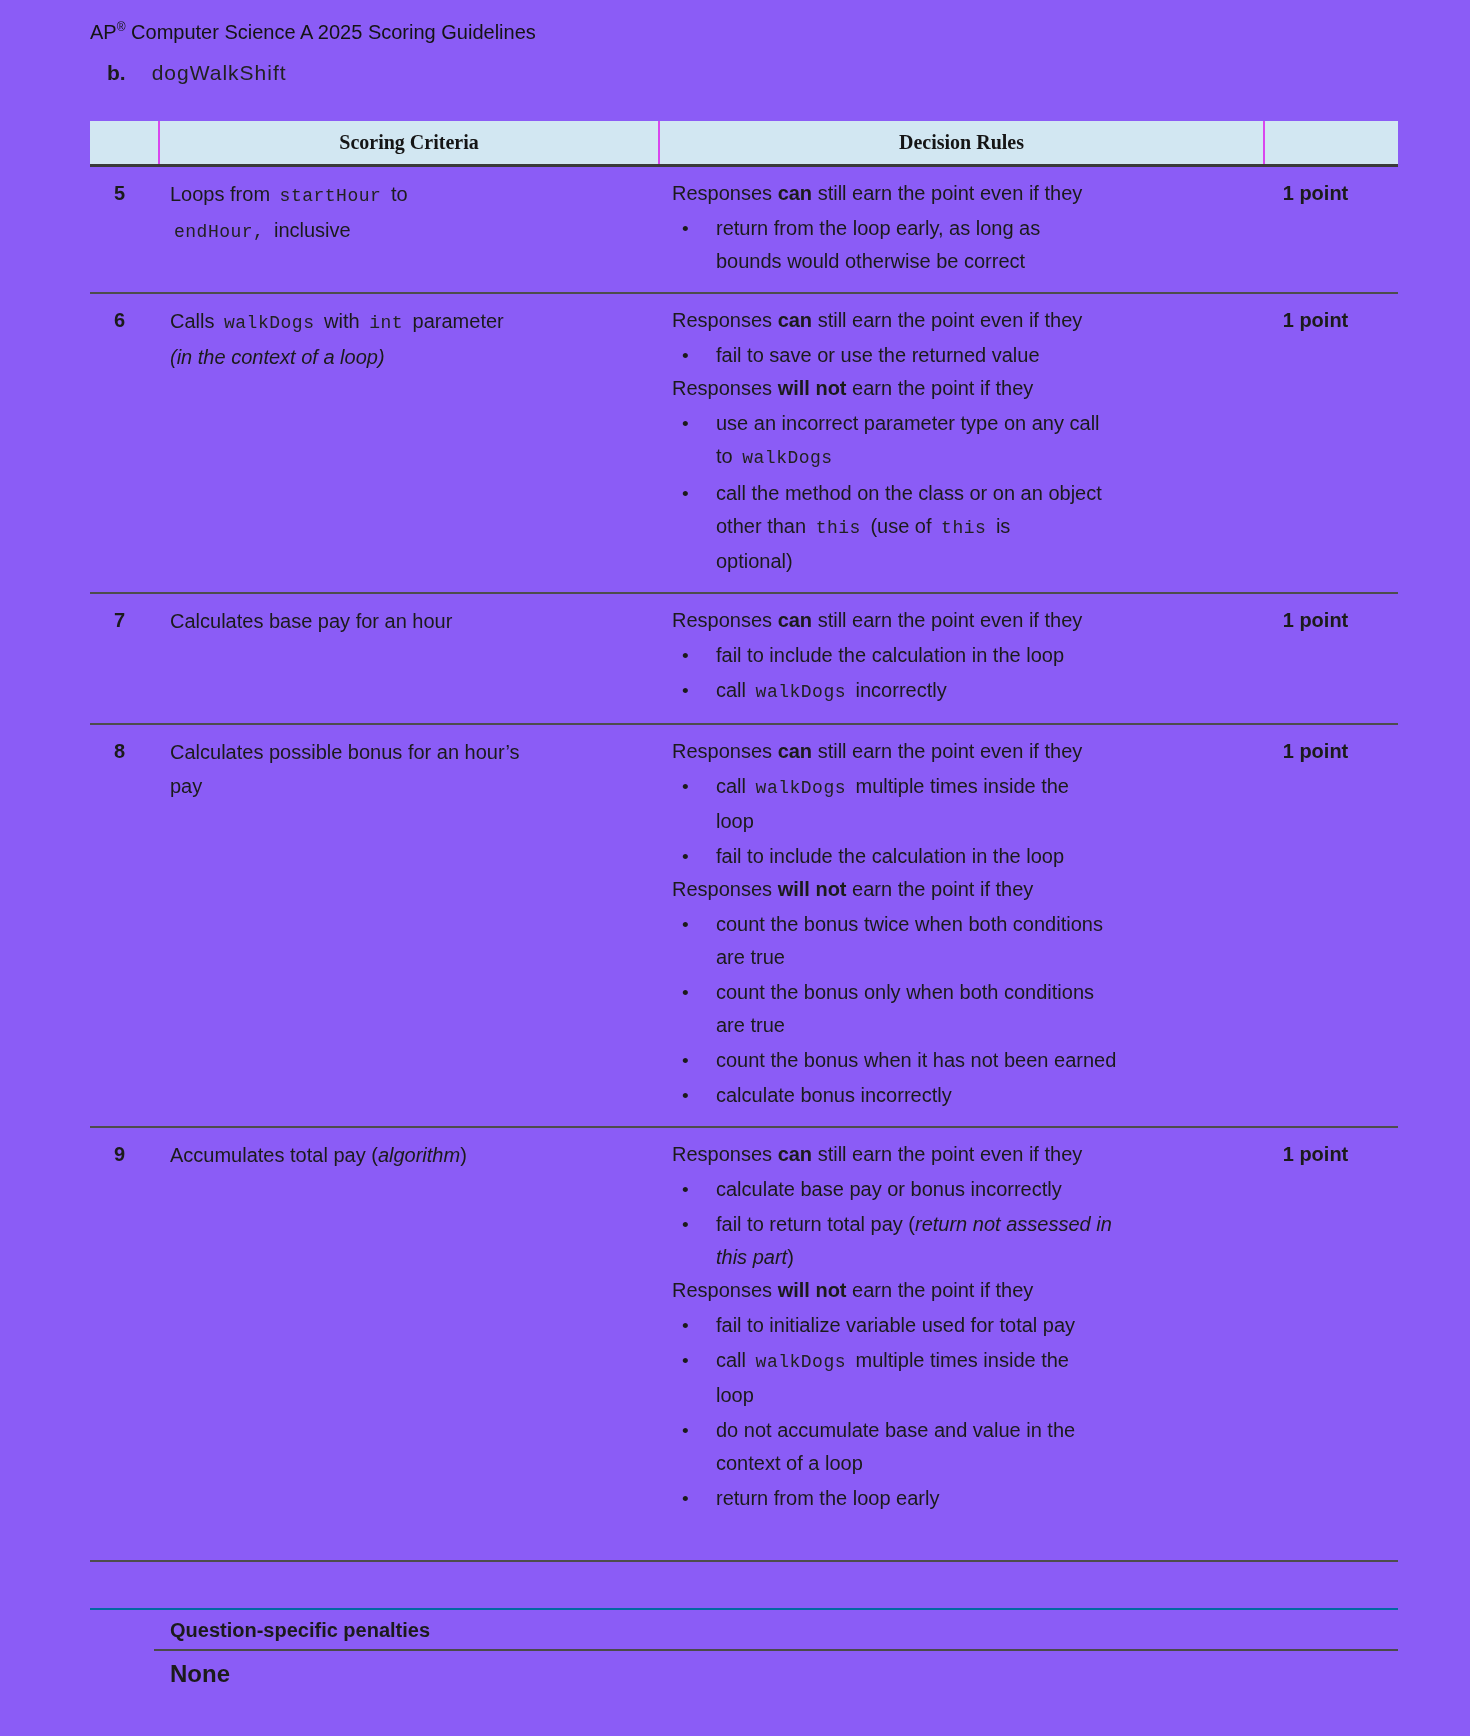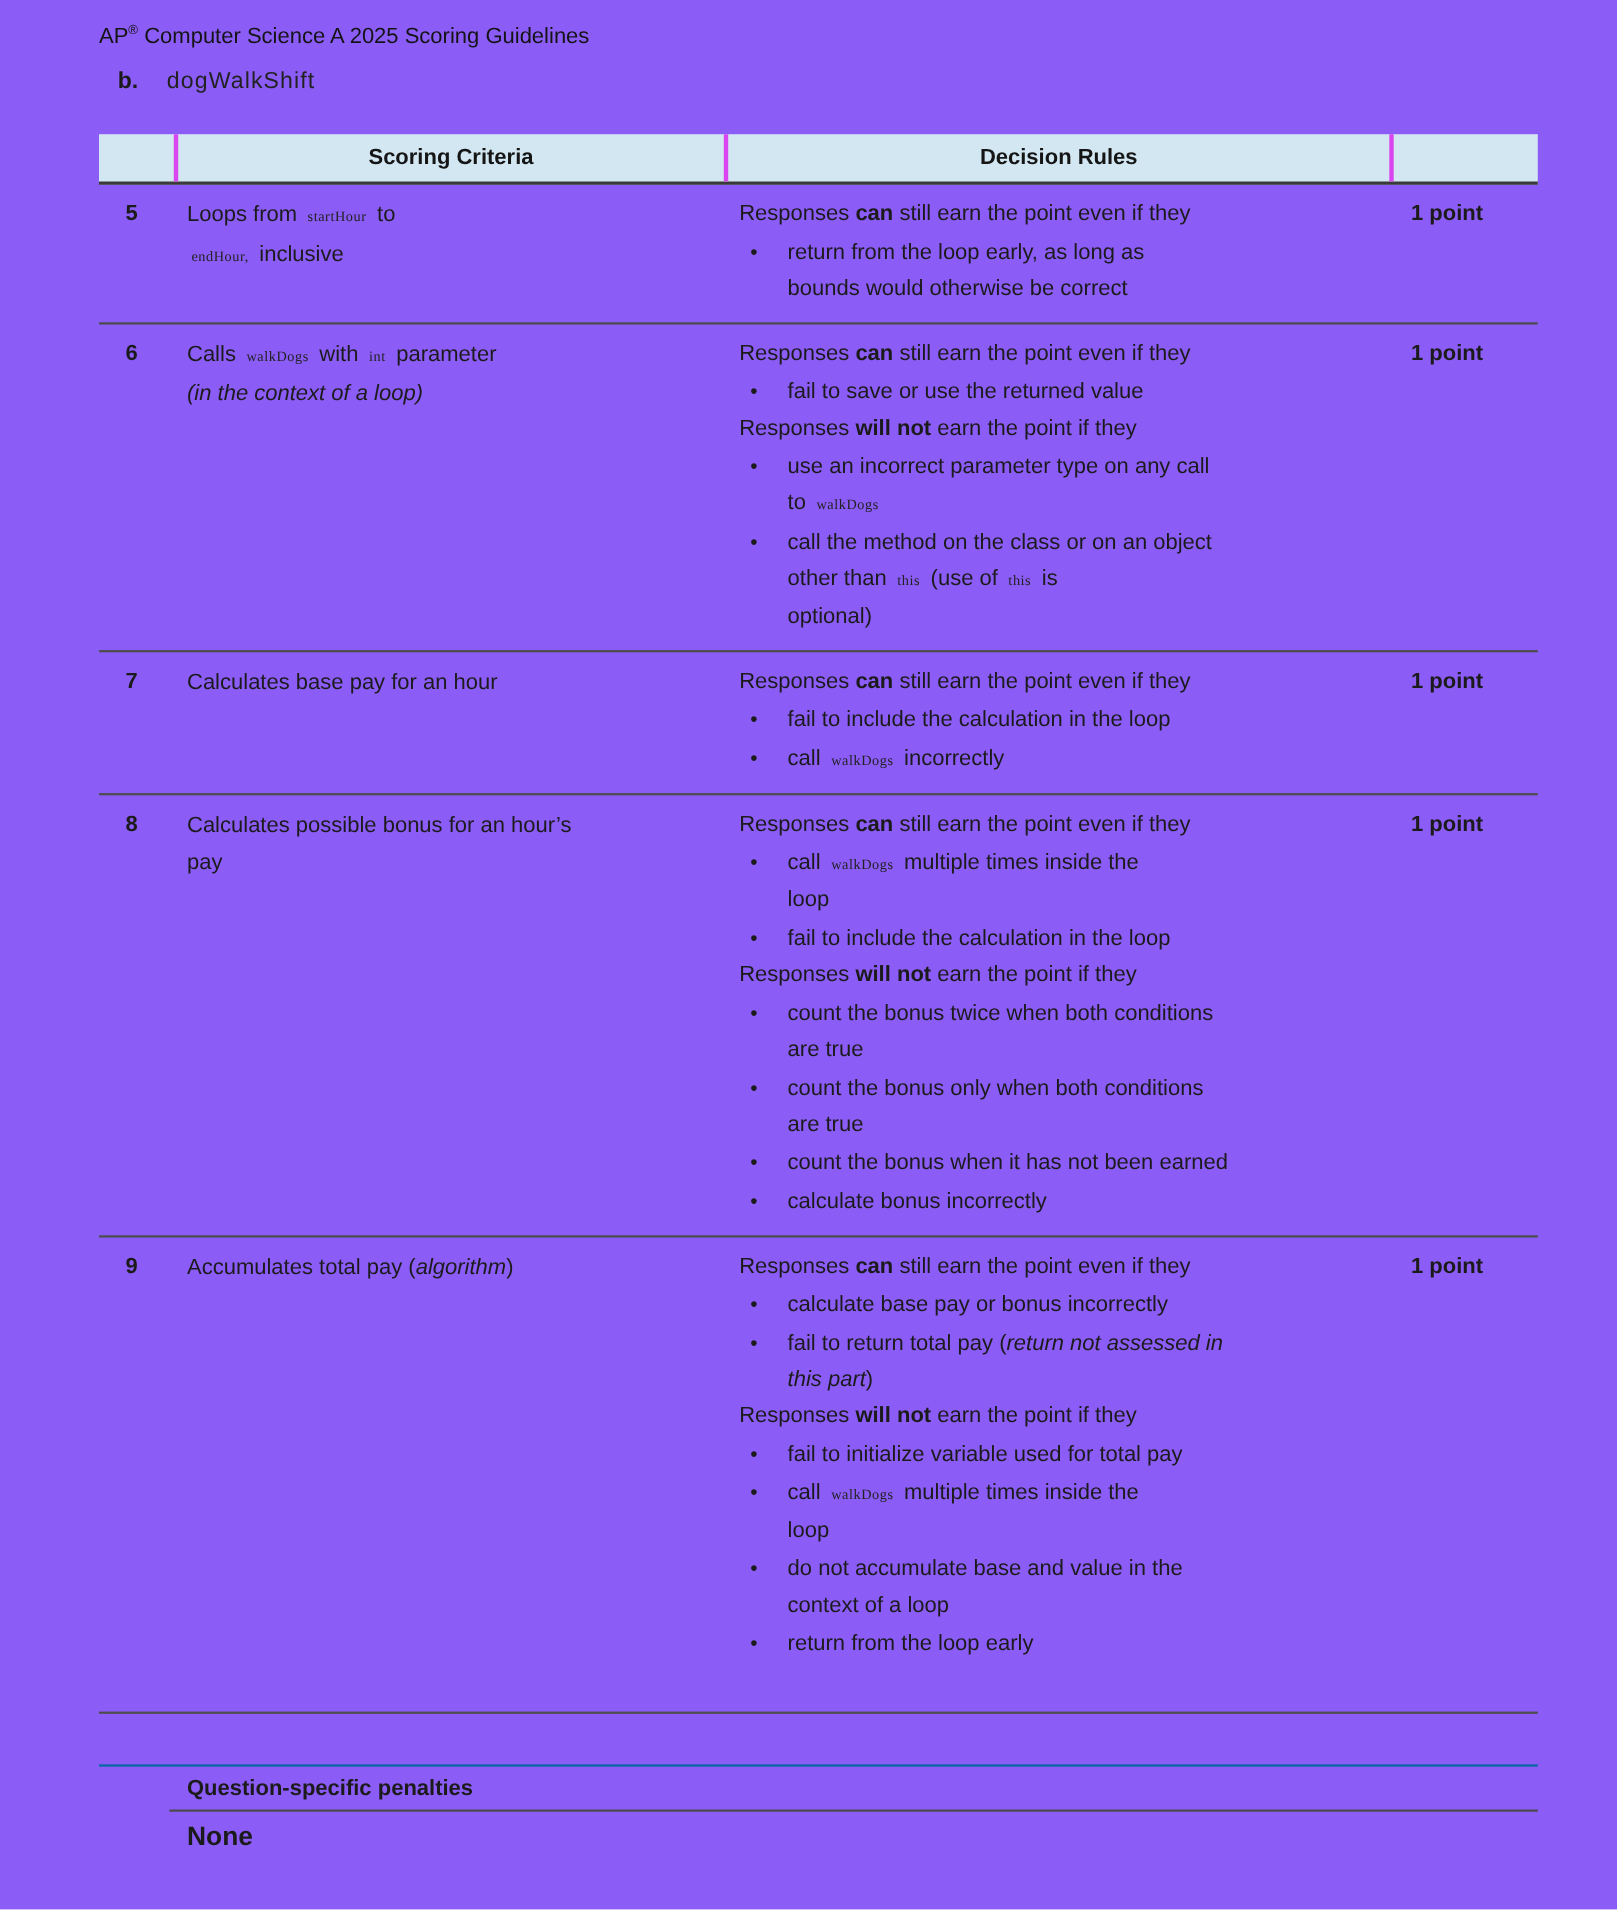--- a/index.html
+++ b/index.html
@@ -31,21 +31,21 @@
   
   .thead {
     display: grid;
     grid-template-columns: 68px 500px 605px 135px;
     background: #d2e7f2;
     height: 43px;
     align-items: center;
     border-bottom: 3px solid #3a3a3a;
   }
   .th { text-align: center; font-weight: bold; font-size: 20px; color: #151515; }
-  .th + .th { border-left: 4px solid #d946ef; height: 100%; display: flex; align-items: center; justify-content: center; }
+  .th + .th { border-left: 2px solid #d946ef; height: 100%; display: flex; align-items: center; justify-content: center; font-family: Liberation Serif, serif; }
 
   
   .trow {
     display: grid;
     grid-template-columns: 65px 505px 588px 150px;
     padding: 10px 0 14px 0;
     border-bottom: 2px solid #4d4d4d;
   }
   .trow:last-child { padding-bottom: 45px; }
   .td { font-size: 20px; line-height: 33px; }
@@ -58,22 +58,22 @@
 
   .rule-block + .rule-block { }
   .rule-heading { line-height: 33px; }
   .bullet { position: relative; padding-left: 44px; margin-top: 2px; line-height: 33px; }
   .bullet-marker { position: absolute; left: 10px; top: 0; font-size: 19px; }
   .bullet-line { line-height: 33px; }
 
   .seg-bold { font-weight: bold; }
   .seg-italic { font-style: italic; }
   .seg-code {
-    font-family: Liberation Serif, serif;
-    font-size: 13px;
+    font-family: Liberation Mono, monospace;
+    font-size: 18px;
     letter-spacing: 0.5px;
     margin: 0 4px;
     color: #222222;
     text-align: right;
   }
 
   
   .penalties { border-top: 2px solid #0369a1; margin-top: 46px; }
   .pen-label-row {
     margin-left: 64px;

